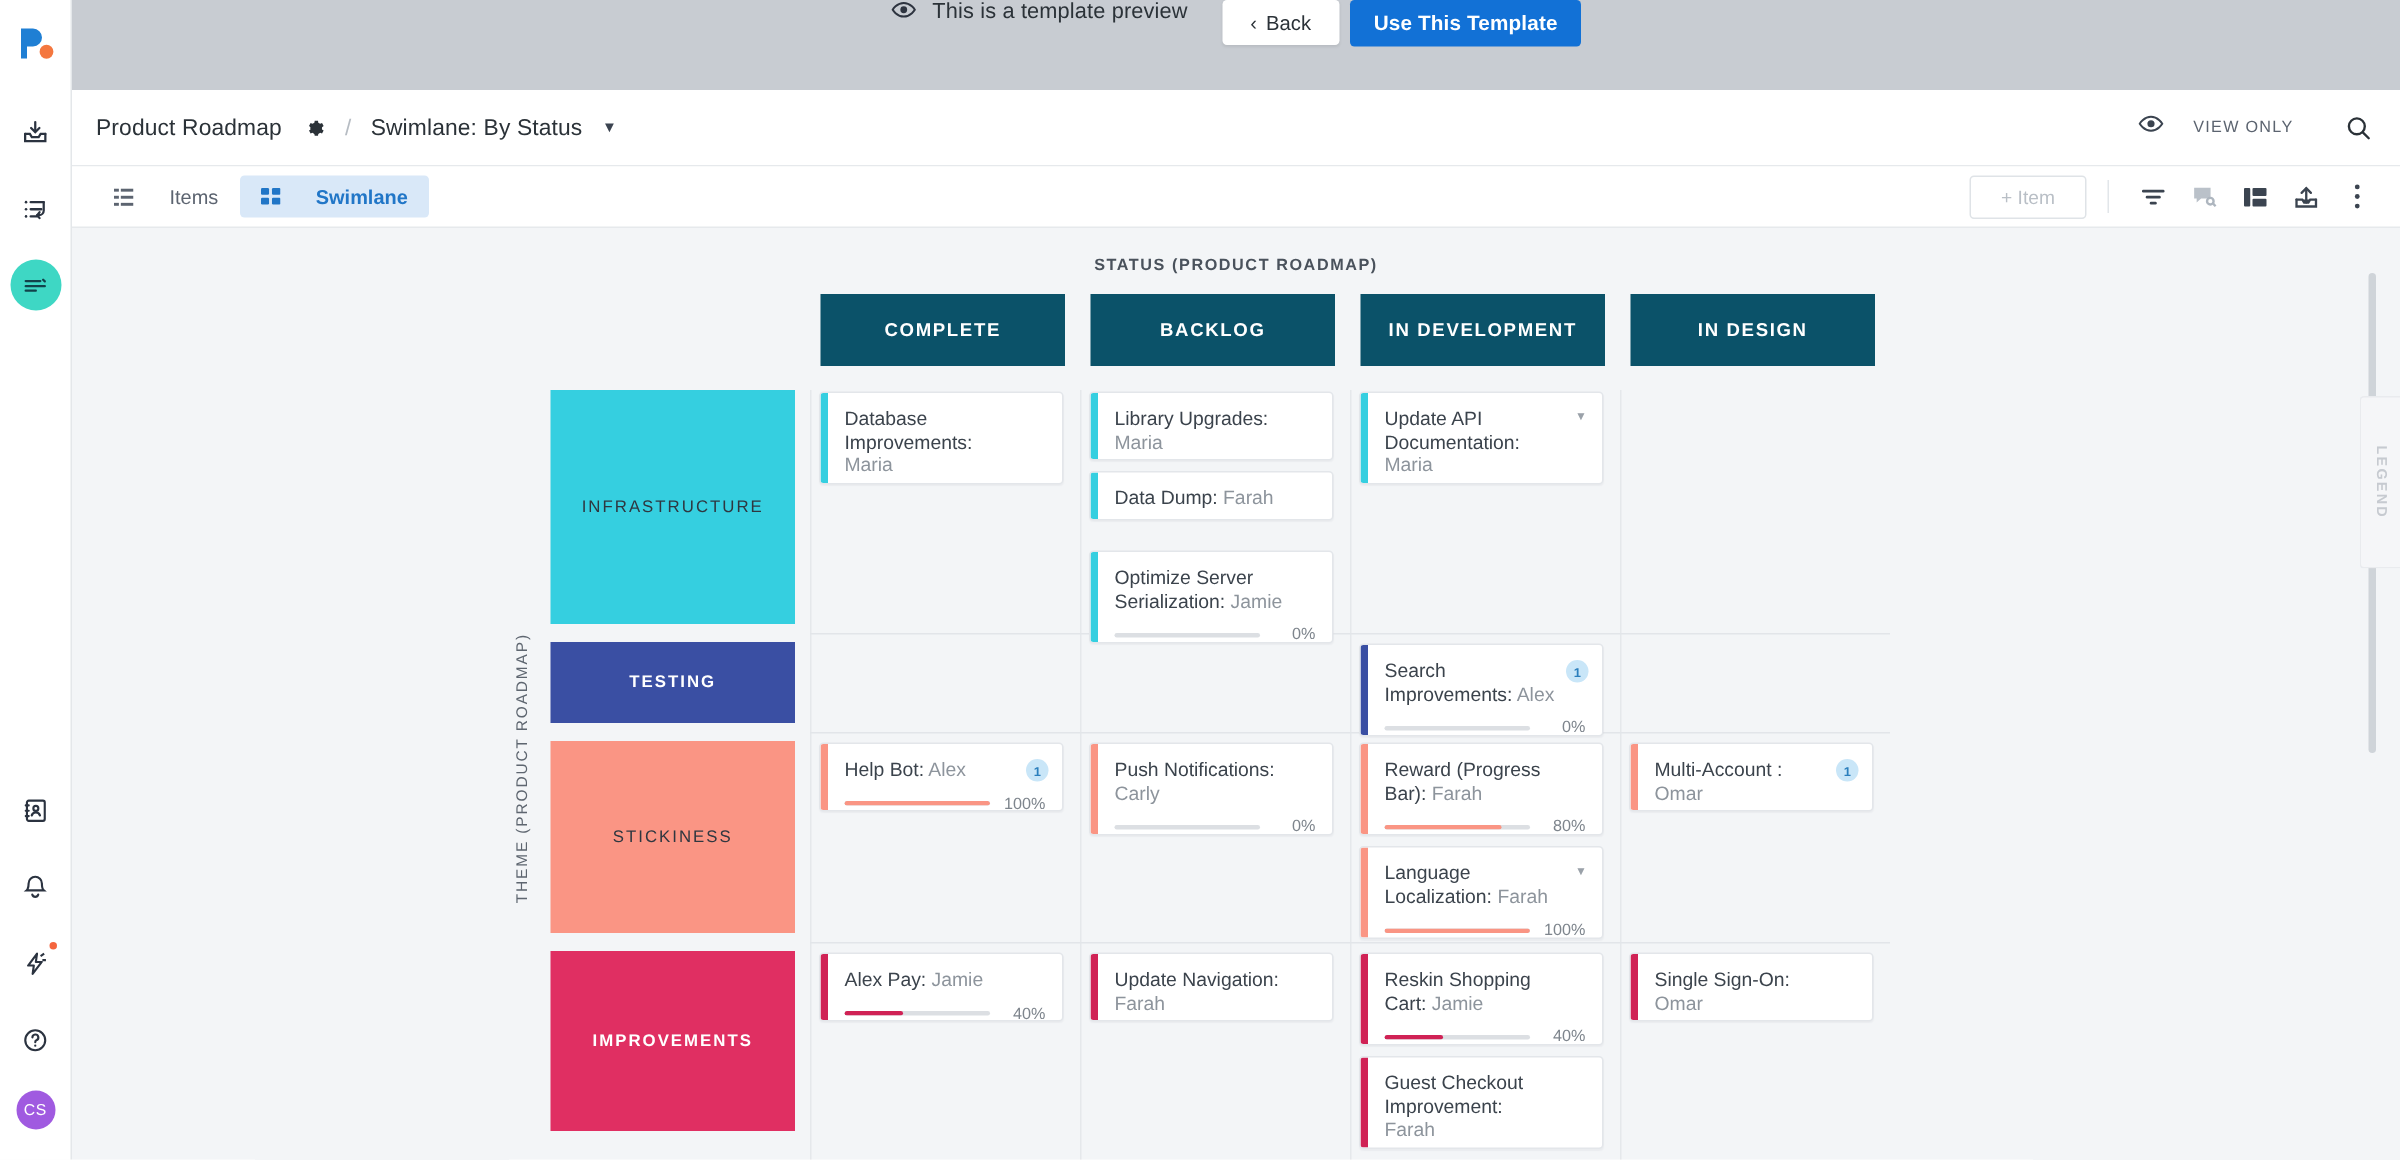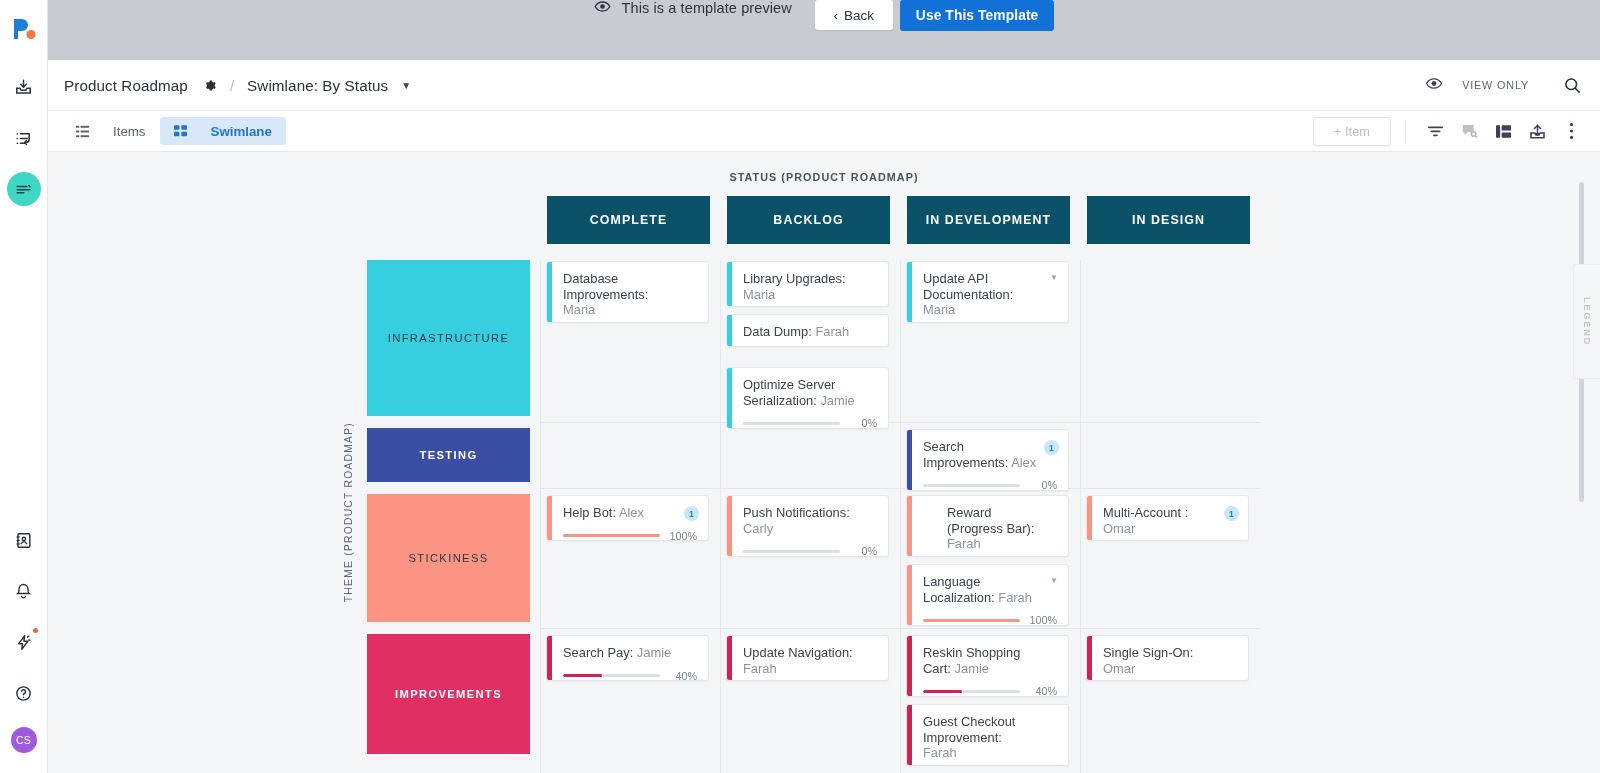--- a/index.html
+++ b/index.html
@@ -493,21 +493,21 @@
         <div class="body">
           <div class="ttl"><span>Push Notifications:</span> <span class="who">Carly</span></div>
           <div class="progress-row">
             <div class="track">
               <div class="fill" style="width: 0%; background: rgb(250, 149, 132);"></div>
             </div>
             <div class="pct">0%</div>
           </div>
         </div>
       </div>
-      <div class="card" style="left: 858px; top: 343px; width: 163px; height: 62px; padding-left: 24px;">
+      <div class="card" style="left: 858px; top: 343px; width: 163px; height: 62px;">
         <div class="bar-left" style="background: rgb(250, 149, 132);"></div>
         <div class="body">
           <div class="ttl"><span>Reward (Progress Bar):</span> <span class="who">Farah</span></div>
           <div class="progress-row">
             <div class="track">
               <div class="fill" style="width: 80%; background: rgb(250, 149, 132);"></div>
             </div>
             <div class="pct">80%</div>
           </div>
         </div>
@@ -528,21 +528,21 @@
       <div class="card" style="left: 1038px; top: 343px; width: 163px; height: 46px;">
         <div class="bar-left" style="background: rgb(250, 149, 132);"></div>
         <div class="body">
           <div class="ttl"><span>Multi-Account :</span> <span class="who">Omar</span></div>
         </div>
         <div class="badge">1</div>
       </div>
       <div class="card" style="left: 498px; top: 483px; width: 163px; height: 46px;">
         <div class="bar-left" style="background: rgb(208, 34, 85);"></div>
         <div class="body">
-          <div class="ttl"><span>Search Pay:</span> <span class="who">Jamie</span></div>
+          <div class="ttl"><span>Alex Pay:</span> <span class="who">Jamie</span></div>
           <div class="progress-row">
             <div class="track">
               <div class="fill" style="width: 40%; background: rgb(208, 34, 85);"></div>
             </div>
             <div class="pct">40%</div>
           </div>
         </div>
       </div>
       <div class="card" style="left: 678px; top: 483px; width: 163px; height: 46px;">
         <div class="bar-left" style="background: rgb(208, 34, 85);"></div>

